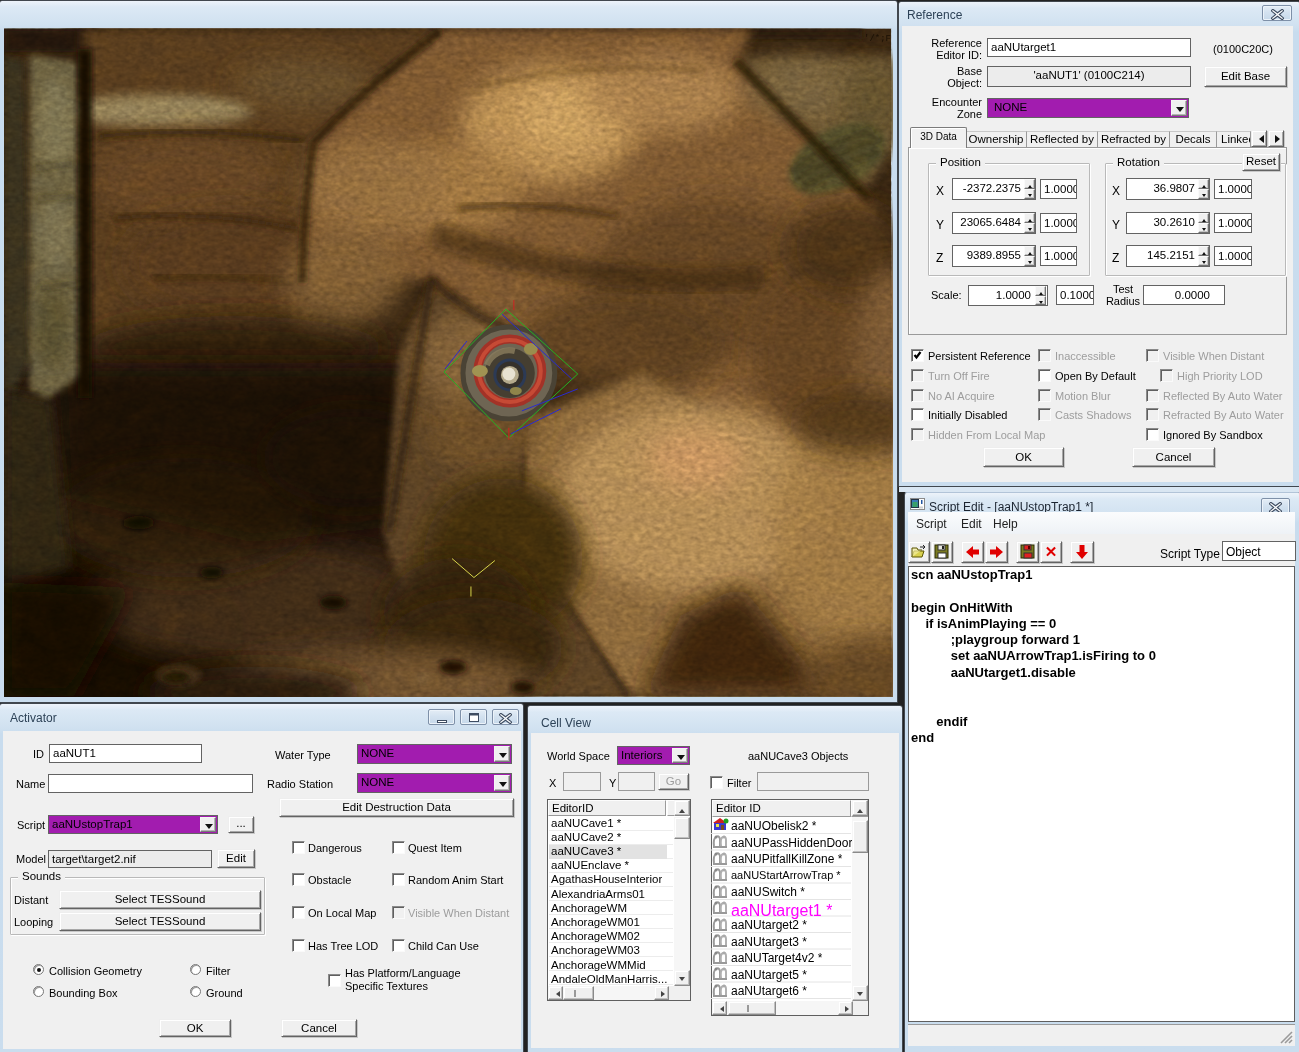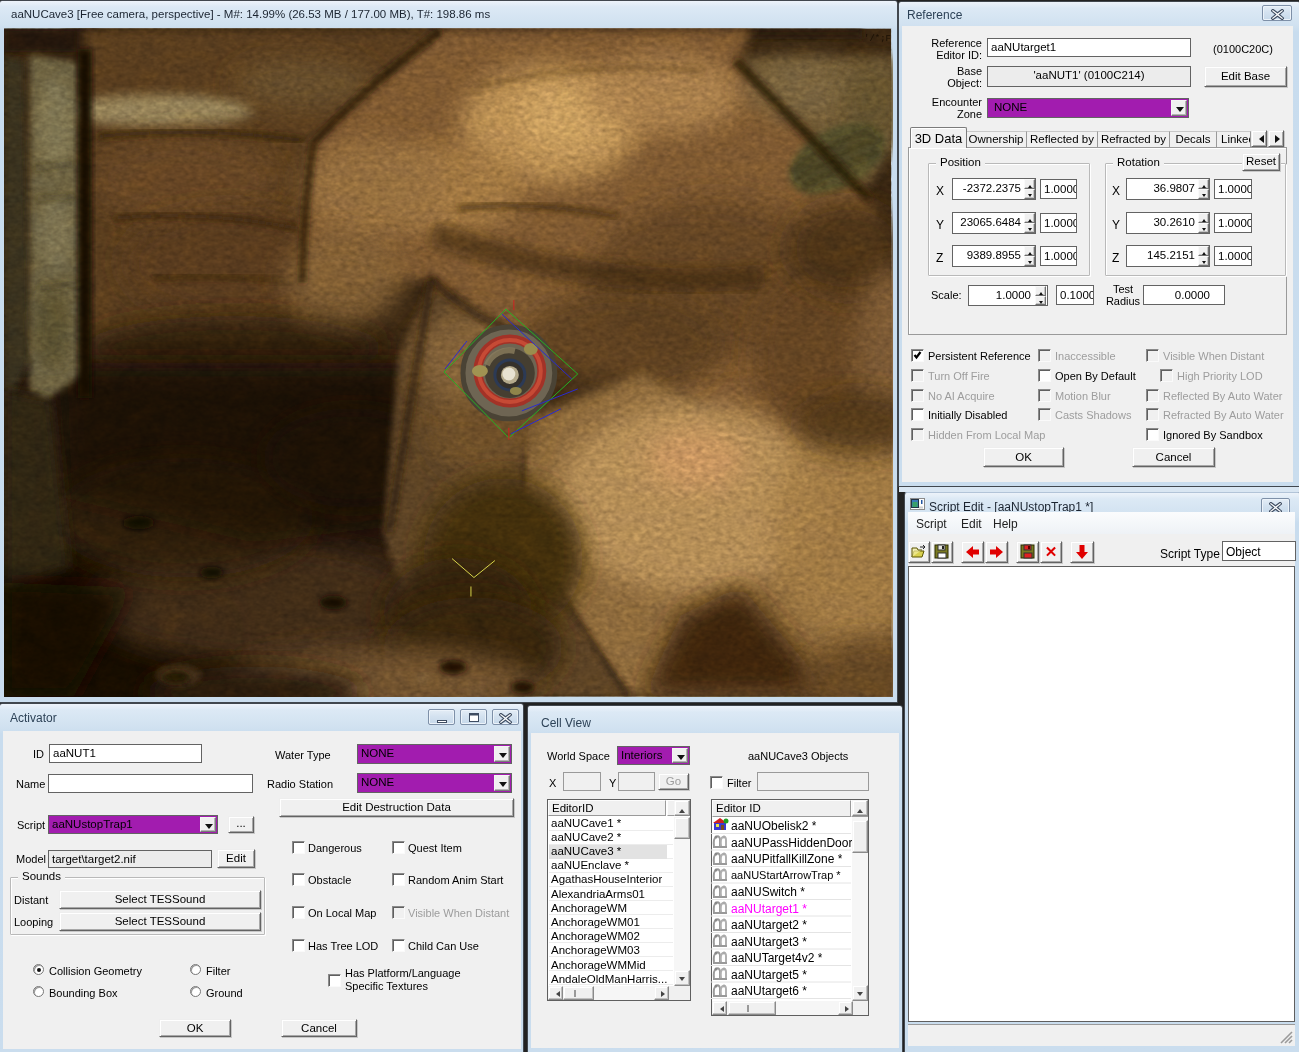--- a/index.html
+++ b/index.html
@@ -43,30 +43,29 @@
 .sbb{position:absolute;background:#f0f0f0;border:1px solid;border-color:#f6f6f6 #8a8a8a #8a8a8a #f6f6f6;
 box-shadow:inset -1px -1px 0 #c0c0c0,inset 1px 1px 0 #fff}
 .th{position:absolute;background:#f0f0f0;border:1px solid;border-color:#f6f6f6 #8a8a8a #8a8a8a #f6f6f6;
 box-shadow:inset -1px -1px 0 #c0c0c0,inset 1px 1px 0 #fff}
 .ar{position:absolute;width:0;height:0;border:3px solid transparent}
 .lst{position:absolute;background:#fff;border:1px solid #5f5f5f}
 .hdr{position:absolute;background:#f0f0f0;font-size:11.5px;padding:1px 0 0 3px;
 border:1px solid;border-color:#fdfdfd #9a9a9a #9a9a9a #fdfdfd;overflow:hidden;white-space:nowrap}
 .li{position:absolute;font-size:11.5px;white-space:nowrap;overflow:hidden}
 .tab{position:absolute;background:#f0f0f0;border:1px solid #7b7b7b;border-bottom:none;
-border-radius:2px 2px 0 0;font-size:13px;text-align:center;box-shadow:inset 1px 1px 0 #fff}
+border-radius:2px 2px 0 0;font-size:10px;text-align:center;box-shadow:inset 1px 1px 0 #fff}
 .tabi{position:absolute;background:#f0f0f0;border-right:1px solid #9a9a9a;border-top:1px solid #c8c8c8;
 font-size:11.5px;text-align:center;white-space:nowrap;overflow:hidden}
 .mono{font-weight:bold;font-size:13px;color:#000;white-space:pre}
 </style></head>
 <body>
 <div id="desk">
 
 <div class="w" style="left:-1px;top:0;width:899px;height:703px"></div>
-<div class="tt" style="left:11px;top:8px;color:#1b2430;font-size:11.5px">aaNUCave3 [Free camera, perspective] - M#: 14.99% (26.53 MB / 177.00 MB), T#: 198.86 ms</div>
 <svg style="position:absolute;left:4px;top:28px" width="889" height="669" viewBox="0 0 891 669">
 <defs>
 <filter id="b12" x="-30%" y="-30%" width="160%" height="160%">
           <feGaussianBlur stdDeviation="12"></feGaussianBlur>
         </filter>
 <filter id="b6" x="-30%" y="-30%" width="160%" height="160%">
           <feGaussianBlur stdDeviation="6"></feGaussianBlur>
         </filter>
 <filter id="b3" x="-30%" y="-30%" width="160%" height="160%">
           <feGaussianBlur stdDeviation="3"></feGaussianBlur>
@@ -378,20 +377,31 @@
         <rect x="8" y="2" width="2" height="3" fill="#500"></rect>
       </svg></div>
 <div class="btn" style="left:1040px;top:541px;width:22px;height:22px;color:#e00000;font-weight:bold;font-size:15px;padding-top:1px">✕</div>
 <div class="btn" style="left:1070px;top:541px;width:24px;height:22px"><svg width="16" height="16" style="margin-top:2px">
         <path d="M8,15 L2,8 L5.5,8 L5.5,1 L10.5,1 L10.5,8 L14,8 Z" fill="#e00000"></path>
       </svg></div>
 <div class="lbl" style="left:1160px;top:547px;font-size:12px">Script Type</div>
 <div class="edit" style="left:1222px;top:541px;width:74px;height:20px;padding-top:3px;font-size:12px">Object</div>
 
 <div style="position:absolute;left:908px;top:566px;width:387px;height:456px;background:#fff;border:1px solid #5f5f5f"></div>
+<div class="mono" style="position:absolute;left:911px;top:567px;line-height:16.3px">scn aaNUstopTrap1
+
+begin OnHitWith
+    if isAnimPlaying == 0
+           ;playgroup forward 1
+           set aaNUArrowTrap1.isFiring to 0
+           aaNUtarget1.disable
+
+
+       endif
+end</div>
 
 <div style="position:absolute;left:908px;top:1024px;width:387px;height:22px;background:#f0f0f0;border-top:1px solid #9a9a9a"></div>
 <svg style="position:absolute;left:1280px;top:1031px" width="13" height="13">
       <g stroke="#9a9a9a" stroke-width="1.6">
         <line x1="12" y1="1" x2="1" y2="12"></line>
         <line x1="12" y1="5" x2="5" y2="12"></line>
         <line x1="12" y1="9" x2="9" y2="12"></line>
       </g>
     </svg>
 
@@ -596,21 +606,21 @@
       <use href="#acticon" x="2" y="117"></use>
       <use href="#acticon" x="2" y="134"></use>
       <use href="#acticon" x="2" y="150"></use>
       <use href="#acticon" x="2" y="167"></use>
 </svg>
 <div class="li" style="left:731px;top:819px;font-size:12px">aaNUObelisk2 *</div>
 <div class="li" style="left:731px;top:836px;font-size:12px">aaNUPassHiddenDoor *</div>
 <div class="li" style="left:731px;top:852px;font-size:12px">aaNUPitfallKillZone *</div>
 <div class="li" style="left:731px;top:869px;font-size:11px">aaNUStartArrowTrap *</div>
 <div class="li" style="left:731px;top:885px;font-size:12px">aaNUSwitch *</div>
-<div class="li" style="left:731px;top:902px;font-size:12px;color:#ff00ff">aaNUtarget1 *</div>
+<div class="li" style="left:731px;top:902px;font-size:16px;color:#ff00ff">aaNUtarget1 *</div>
 <div class="li" style="left:731px;top:918px;font-size:12px">aaNUtarget2 *</div>
 <div class="li" style="left:731px;top:935px;font-size:12px">aaNUtarget3 *</div>
 <div class="li" style="left:731px;top:951px;font-size:12px">aaNUTarget4v2 *</div>
 <div class="li" style="left:731px;top:968px;font-size:12px">aaNUtarget5 *</div>
 <div class="li" style="left:731px;top:984px;font-size:12px">aaNUtarget6 *</div>
 
 <div class="sb" style="left:852px;top:817px;width:16px;height:184px"></div>
 <div class="sbb" style="left:852px;top:800px;width:16px;height:16px">
       <span class="ar" style="left:4px;top:5px;border-bottom:4px solid #444"></span>
     </div>

